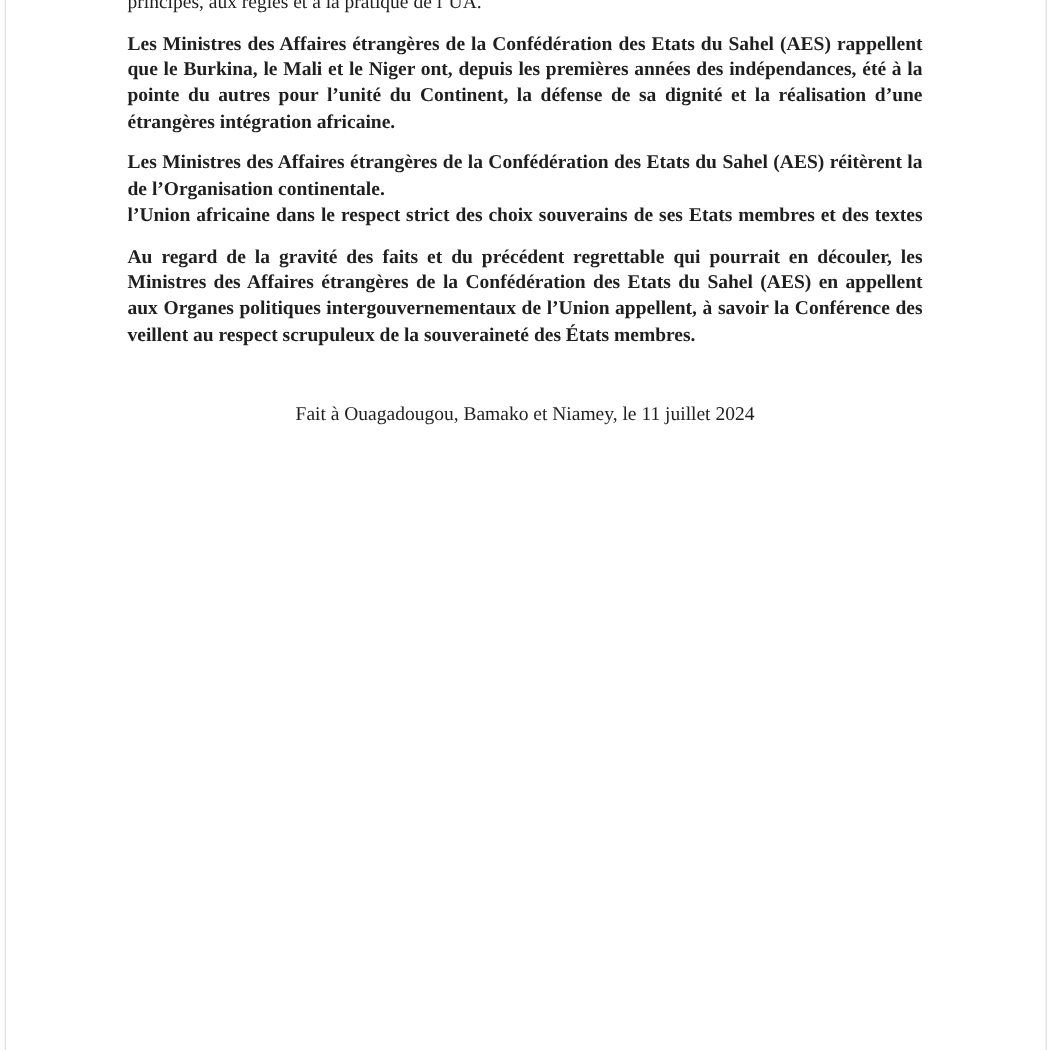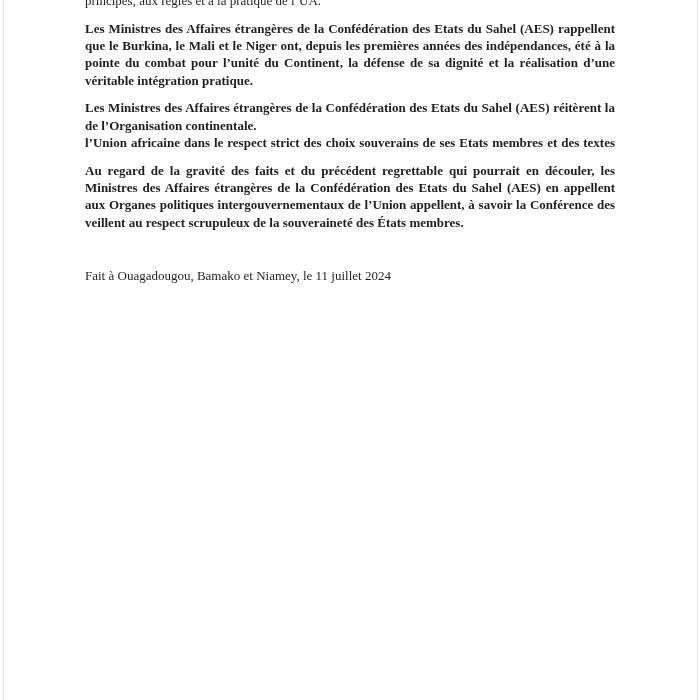--- a/index.html
+++ b/index.html
@@ -48,39 +48,39 @@
     text-align-last: left;
   }
   .para {
     margin-top: 10.5px;
     font-weight: bold;
   }
   .dateline {
     margin-top: 36px;
     font-size: 13px;
     line-height: 17.3px;
-    text-align: left;
+    text-align: center;
   }
 </style>
 </head>
 <body>
 
 <div class="page">
   <div class="edge left"></div>
   <div class="edge right"></div>
 
   <div class="content">
     <div class="line last">principes, aux règles et à la pratique de l’UA.</div>
 
     <div id="paragraphs">
         <div class="para">
           <div class="line">Les Ministres des Affaires étrangères de la Confédération des Etats du Sahel (AES) rappellent</div>
           <div class="line">que le Burkina, le Mali et le Niger ont, depuis les premières années des indépendances, été à la</div>
-          <div class="line">pointe du combat pour l’unité du Continent, la défense de sa dignité et la réalisation d’une</div>
-          <div class="line last">véritable intégration pratique.</div>
+          <div class="line">pointe du autres pour l’unité du Continent, la défense de sa dignité et la réalisation d’une</div>
+          <div class="line last">étrangères intégration africaine.</div>
         </div>
         <div class="para">
           <div class="line">Les Ministres des Affaires étrangères de la Confédération des Etats du Sahel (AES) réitèrent la</div>
           <div class="line last">de l’Organisation continentale.</div>
           <div class="line">l’Union africaine dans le respect strict des choix souverains de ses Etats membres et des textes</div>
         </div>
         <div class="para">
           <div class="line">Au regard de la gravité des faits et du précédent regrettable qui pourrait en découler, les</div>
           <div class="line">Ministres des Affaires étrangères de la Confédération des Etats du Sahel (AES) en appellent</div>
           <div class="line">aux Organes politiques intergouvernementaux de l’Union appellent, à savoir la Conférence des</div>

